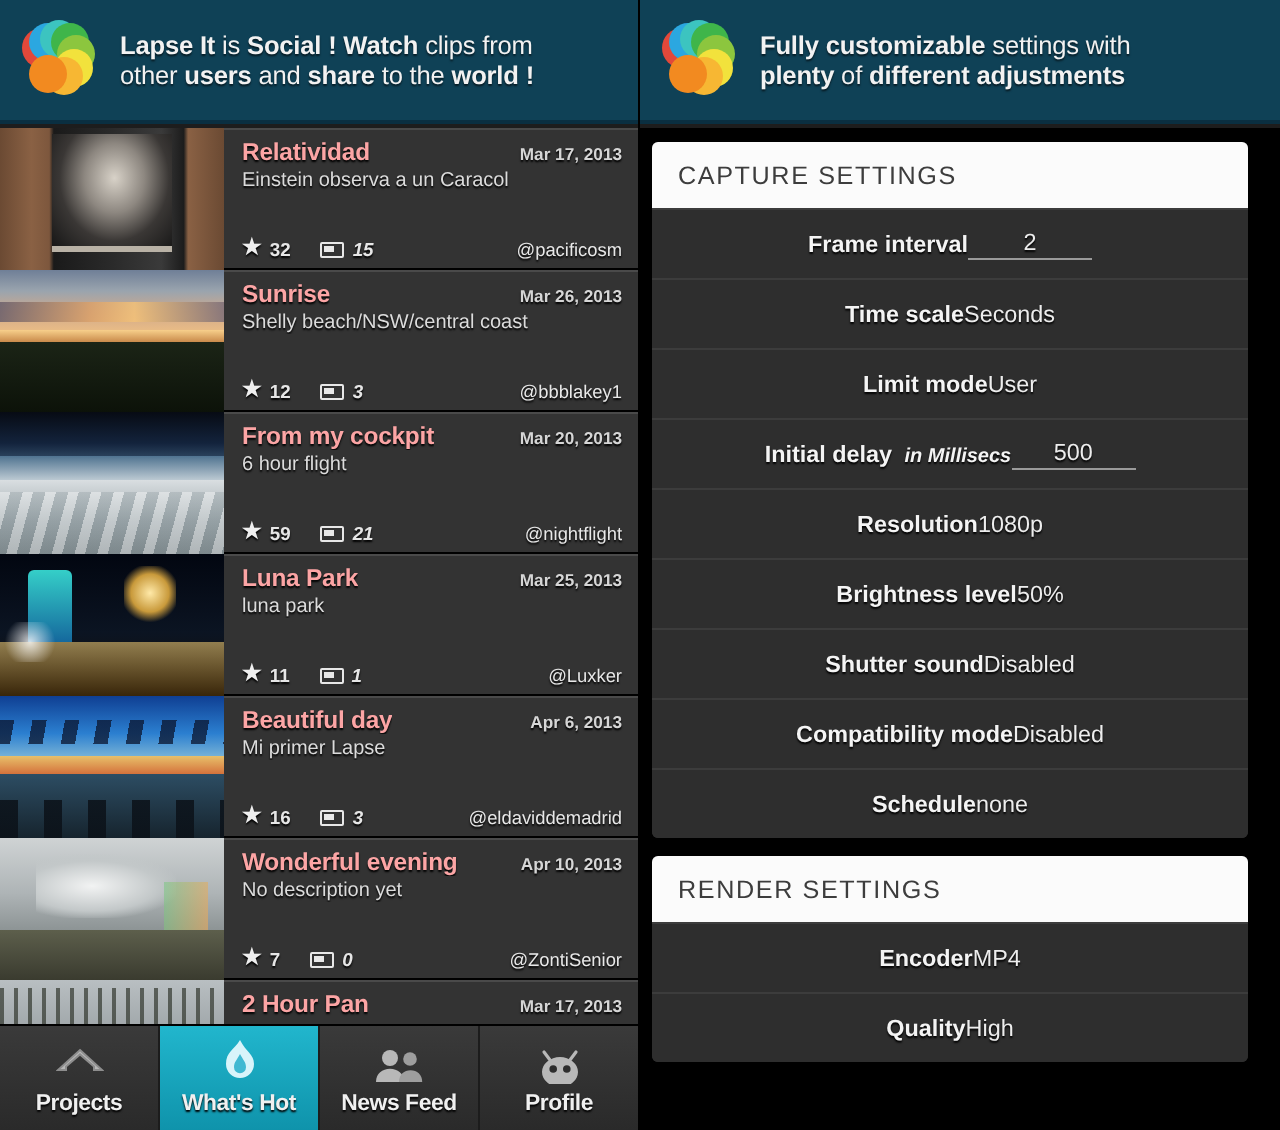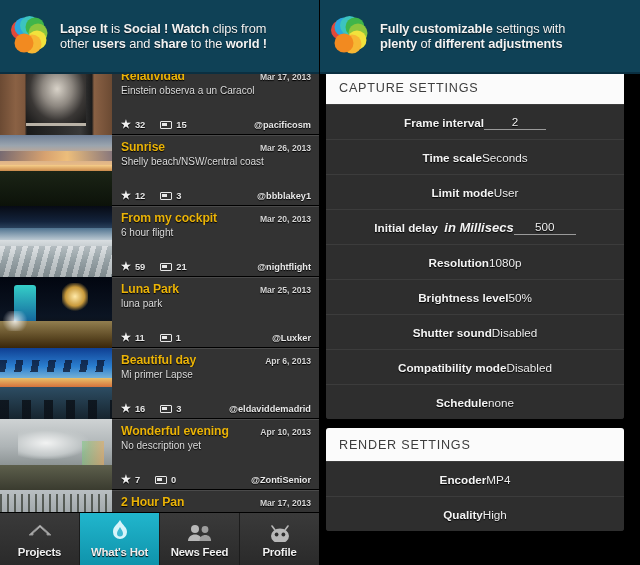--- a/index.html
+++ b/index.html
@@ -6,51 +6,51 @@
   html,body { width:640px; height:565px; background:#000; overflow:hidden;
     font-family:"Liberation Sans", sans-serif; }
   .app { position:relative; width:640px; height:565px; display:flex; }
 
   
   .panel { width:320px; height:565px; position:relative; overflow:hidden; background:#1d1d1d; }
   .panel.left  { border-right:1px solid #000; }
 
   
   .promo {
-    height:74px; background:#0f4156; display:flex; align-items:center;
+    height:62px; background:#0f4156; display:flex; align-items:center;
     padding:0 8px 0 7px; position:relative; z-index:5;
     border-bottom:2px solid #0b3purple;
   }
   .promo { border-bottom:2px solid #0a2f41; }
   .promo-logo { width:44px; height:44px; flex:0 0 44px; position:relative; margin-right:9px; }
   .promo-text { color:#f2f2f2; font-size:12.8px; line-height:15.5px; font-weight:400;
     letter-spacing:-0.1px; text-shadow:0 1px 1px rgba(0,0,0,.6); }
   .promo-text b { font-weight:bold; }
 
   
   .feed { position:absolute; top:64px; left:0; right:0; bottom:53px; overflow:hidden; background:#121212; }
   .row { height:71px; display:flex; border-bottom:1px solid #000; background:#333333;
          box-shadow: inset 0 1px 0 #4a4a4a; position:relative; }
   .thumb { width:112px; flex:0 0 112px; height:71px; position:relative; overflow:hidden; background:#111; }
   .thumb .sky, .thumb .lay { position:absolute; left:0; right:0; }
   .meta { flex:1; position:relative; padding:5px 8px 4px 9px; }
   .meta-top { display:flex; justify-content:space-between; align-items:baseline; }
-  .title { color:#eab308; font-size:12.2px; font-weight:bold; letter-spacing:-0.1px;
+  .title { color:#fca5a5; font-size:12.2px; font-weight:bold; letter-spacing:-0.1px;
            text-shadow:0 1px 1px #000; white-space:nowrap; overflow:hidden; }
   .date  { color:#d6d6d6; font-size:8.6px; font-weight:bold; white-space:nowrap; padding-left:6px;
            text-shadow:0 1px 1px #000; }
   .desc  { color:#dcdcdc; font-size:10px; margin-top:2px; white-space:nowrap; overflow:hidden;
            text-shadow:0 1px 1px #000; }
   .meta-bot { position:absolute; left:9px; right:8px; bottom:4px; display:flex;
               align-items:center; justify-content:space-between; }
   .stats { display:flex; align-items:center; gap:5px; }
   .stat  { display:flex; align-items:center; gap:4px; color:#e6e6e6; font-size:9.4px; font-weight:bold;
            text-shadow:0 1px 1px #000; }
-  .stat + .stat { margin-left:10px; }
-  .user  { color:#e8e8e8; font-size:9.2px; font-weight:bold; text-shadow:0 1px 1px #000; }
+  .stat + .stat { margin-left:10px;font-style:italic; }
+  .user  { color:#e8e8e8; font-size:9.2px; font-weight:normal; text-shadow:0 1px 1px #000; }
   .ico-star { color:#efefef; font-size:11px; line-height:1; }
   .ico-cam  { width:12px; height:8px; border:1.4px solid #e8e8e8; border-radius:1px;
               position:relative; display:inline-block; }
   .ico-cam:after { content:""; position:absolute; left:1px; top:1px; width:5px; height:3.6px;
               background:#e8e8e8; }
 
   
   .tabbar { position:absolute; left:0; right:0; bottom:0; height:53px; display:flex;
             background:#2b2b2b; border-top:1px solid #000; }
   .tab { flex:1; display:flex; flex-direction:column; align-items:center; justify-content:center;
@@ -67,21 +67,21 @@
               padding:7px 16px 0 6px; overflow:hidden; }
   .card { background:#2e2e2e; border-radius:3px; overflow:hidden; margin-bottom:9px;
           box-shadow:0 1px 2px rgba(0,0,0,.8); }
   .card-head { background:#fbfbfb; color:#3d3d3d; font-size:12.6px; letter-spacing:.8px;
                padding:10px 12px 9px 13px; }
   .srow { display:flex; align-items:center; justify-content:center;
           padding:0 13px; height:35px; border-top:1px solid #3c3c3c;
           background:#2e2e2e; }
   .srow:first-of-type { border-top:1px solid #1b1b1b; }
   .slabel { color:#f4f4f4; font-size:11.7px; font-weight:bold; text-shadow:0 1px 1px #000; }
-  .slabel i { font-size:13px; font-style:italic; font-weight:bold; margin-left:3px; }
+  .slabel i { font-size:10px; font-style:italic; font-weight:bold; margin-left:3px; }
   .sval { color:#ededed; font-size:11.7px; text-shadow:0 1px 1px #000; }
   .sval.edit { border-bottom:1.6px solid #9a9a9a; min-width:62px; text-align:center;
                padding-bottom:1px; }
 </style>
 </head>
 <body>
 
 <div class="app">
 
   <div class="panel left">

